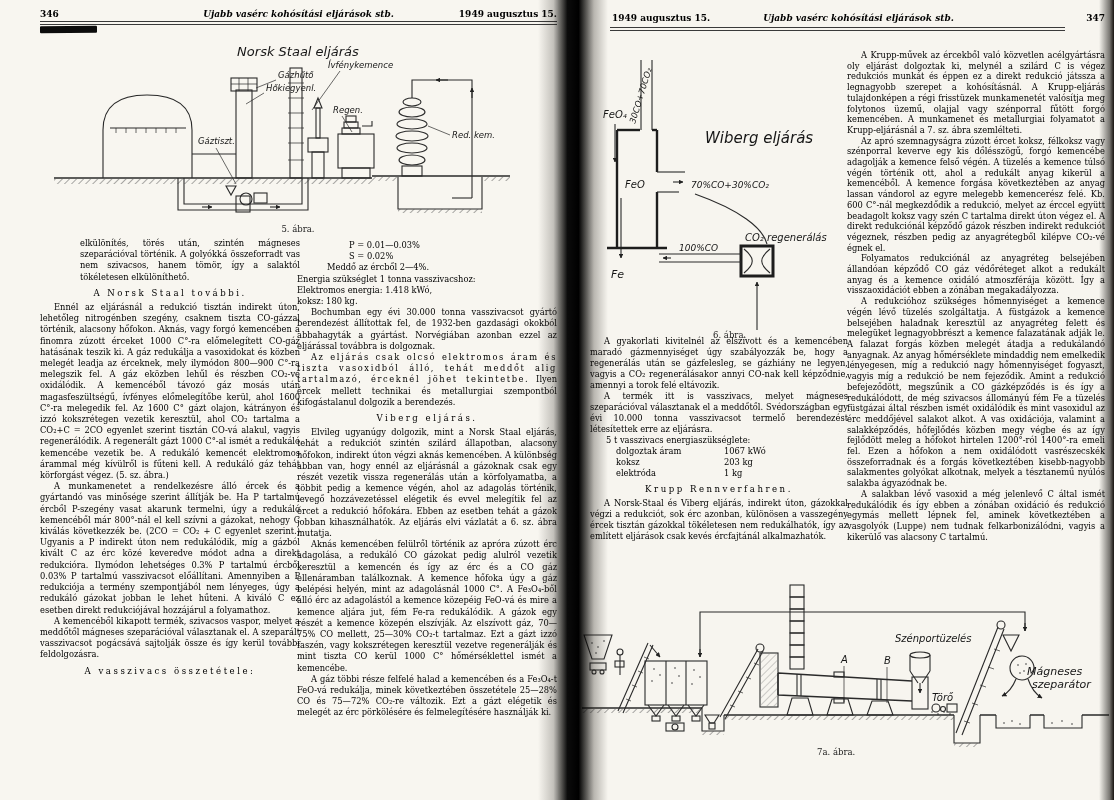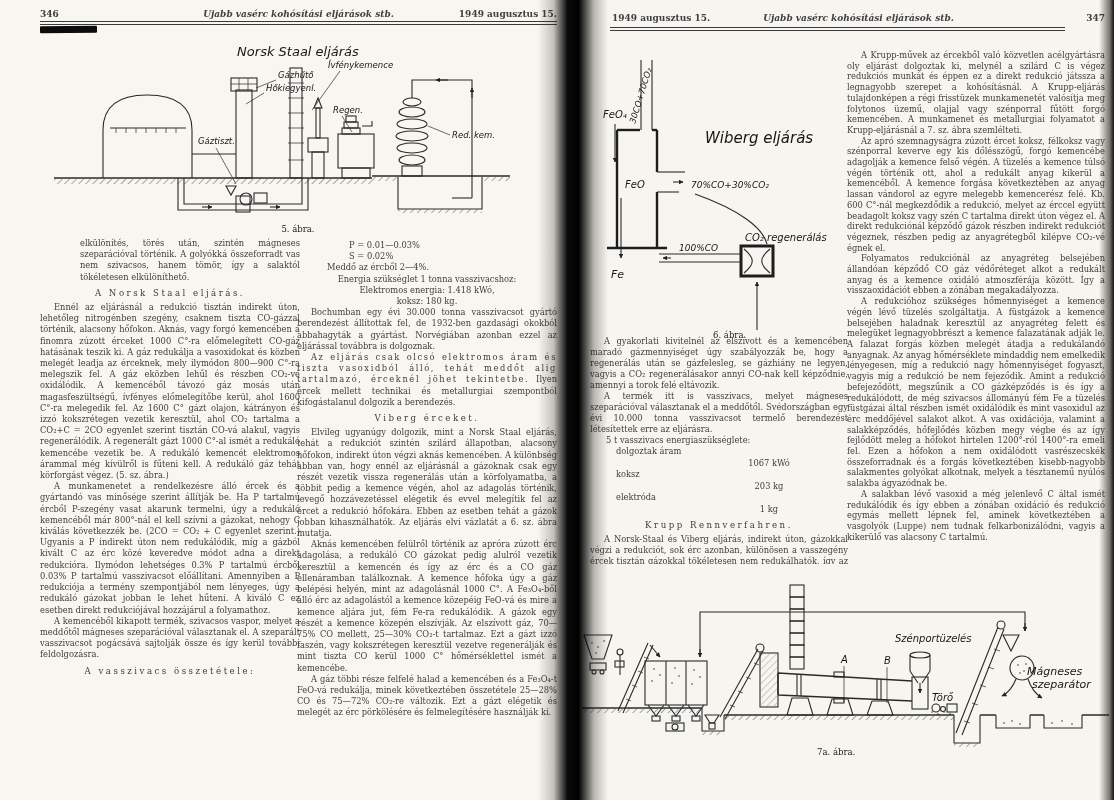--- a/index.html
+++ b/index.html
@@ -1,17 +1,17 @@
 <!DOCTYPE html>
 <html lang="hu"><head>
 <meta charset="utf-8">
 <style>
   html,body{margin:0;padding:0;background:#d8d5cc;}
   #canvas{position:relative;width:1114px;height:800px;overflow:hidden;
-          background:#f4f2ea;font-family:"DejaVu Serif","Liberation Serif",serif;color:#404040;}
+          background:#f4f2ea;font-family:"DejaVu Serif","Liberation Serif",serif;color:#000000;}
   .paper{position:absolute;top:0;height:800px;}
   #paper-left{left:0;width:558px;background:#f8f6f0;}
   #paper-right{left:588px;width:526px;background:#f7f5ef;}
 
   
   .page-header{position:absolute;display:grid;grid-template-columns:1fr auto 1fr;
                font-size:9px;font-weight:bold;align-items:baseline;}
   .page-header .hl{justify-self:start;}
   .page-header .hc{justify-self:center;font-style:italic;}
   .page-header .hr{justify-self:end;}
@@ -20,25 +20,25 @@
   
   .col{position:absolute;width:260px;text-align:justify;font-size:8.3px;line-height:11.2px;
        overflow:hidden;hyphens:auto;}
   .col p{margin:0;text-indent:14px;}
   .col p.noindent{text-indent:0;margin-left:40px;}
   .col h3{margin:5px 0 3px;text-align:center;font-weight:normal;font-size:8.6px;
           letter-spacing:2.5px;text-indent:0;}
   .sperr{letter-spacing:1.6px;}
   .comp-line{text-align:left;padding-left:30px;}
   .comp2 .comp-line{padding-left:52px;}
-  .plain-line{text-align:center;}
+  .plain-line{text-align:left;}
   .et-head{text-align:left;padding-left:16px;}
   .et-row{display:flex;}
   .et-item{padding-left:26px;flex:1;text-align:left;}
-  .et-val{width:90px;text-align:center;padding-right:34px;margin-top:12px;}
+  .et-val{width:90px;text-align:left;padding-right:34px;}
 
   
   .fig{position:absolute;}
   .ln{stroke:#2a2a2a;fill:none;stroke-width:1.1;}
   .ln14{stroke:#2a2a2a;fill:none;stroke-width:1.5;}
   .ln2{stroke:#1d1d1d;fill:none;stroke-width:2.4;}
   .ln3{stroke:#1d1d1d;fill:none;stroke-width:3;}
   .lnthin{stroke:#2a2a2a;fill:none;stroke-width:0.7;}
   .hw{font-family:"DejaVu Sans","Liberation Sans",sans-serif;font-style:italic;fill:#161616;}
   .t8{font-size:8.5px}.t9{font-size:9px}.t10{font-size:10px}.t11{font-size:11px}
@@ -147,37 +147,37 @@
     <path class="ln" d="M138,140 v32 h130 v-32"></path>
     <path class="ln" d="M144,140 v26 h118 v-26"></path>
     <rect class="ln" x="196" y="158" width="14" height="16"></rect>
     <path class="ln" d="M162,169 h10" marker-end="url(#arr)"></path>
     <path class="ln" d="M230,169 h10" marker-end="url(#arr)"></path>
     <text class="cap" x="258" y="194" text-anchor="middle">5. ábra.</text>
   </svg>
 
   <div class="col" style="left:40px;top:238px;height:550px">
     <p class="noindent">elkülönítés, törés után, szintén mágneses szeparációval történik. A golyókká összeforradt vas nem szivacsos, hanem tömör, így a salaktól tökéletesen elkülöníthető.</p>
-    <h3>A Norsk Staal eljárás.</h3>
+    <h3>A Norsk Staal további.</h3>
     <p>Ennél az eljárásnál a redukció tisztán indirekt úton, lehetőleg nitrogénben szegény, csaknem tiszta CO-gázzal történik, alacsony hőfokon. Aknás, vagy forgó kemencében a finomra zúzott érceket 1000 C°-ra előmelegített CO-gáz hatásának teszik ki. A gáz redukálja a vasoxidokat és közben melegét leadja az érceknek, mely ilymódon 800—900 C°-ra melegszik fel. A gáz eközben lehűl és részben CO₂-vé oxidálódik. A kemencéből távozó gáz mosás után magasfeszültségű, ívfényes előmelegítőbe kerül, ahol 1600 C°-ra melegedik fel. Az 1600 C° gázt olajon, kátrányon és izzó kokszrétegen vezetik keresztül, ahol CO₂ tartalma a CO₂+C = 2CO egyenlet szerint tisztán CO-vá alakul, vagyis regenerálódik. A regenerált gázt 1000 C°-al ismét a redukáló kemencébe vezetik be. A redukáló kemencét elektromos árammal még kívülről is fűteni kell. A redukáló gáz tehát körforgást végez. (5. sz. ábra.)</p>
     <p>A munkamenetet a rendelkezésre álló ércek és a gyártandó vas minősége szerint állítják be. Ha P tartalmú ércből P-szegény vasat akarunk termelni, úgy a redukáló kemencéből már 800°-nál el kell szívni a gázokat, nehogy C kiválás következzék be. (2CO = CO₂ + C egyenlet szerint.) Ugyanis a P indirekt úton nem redukálódik, míg a gázból kivált C az érc közé keveredve módot adna a direkt redukcióra. Ilymódon lehetséges 0.3% P tartalmú ércből 0.03% P tartalmú vasszivacsot előállítani. Amennyiben a P redukciója a termény szempontjából nem lényeges, úgy a redukáló gázokat jobban le lehet hűteni. A kiváló C ez esetben direkt redukciójával hozzájárul a folyamathoz.</p>
     <p>A kemencéből kikapott termék, szivacsos vaspor, melyet a meddőtől mágneses szeparációval választanak el. A szeparált vasszivacsot pogácsává sajtolják össze és így kerül további feldolgozásra.</p>
     <h3>A vasszivacs összetétele:</h3>
   </div>
 
   <div class="col comp2" style="left:297px;top:240px;height:550px">
     <div class="comp-line">P = 0.01—0.03%</div>
     <div class="comp-line">S = 0.02%</div>
     <div class="comp-line" style="padding-left:30px">Meddő az ércből 2—4%.</div>
     <div class="plain-line">Energia szükséglet 1 tonna vasszivacshoz:</div>
     <div class="plain-line">Elektromos energia: 1.418 kWó,</div>
     <div class="plain-line">koksz: 180 kg.</div>
     <p>Bochumban egy évi 30.000 tonna vasszivacsot gyártó berendezést állítottak fel, de 1932-ben gazdasági okokból abbahagyták a gyártást. Norvégiában azonban ezzel az eljárással továbbra is dolgoznak.</p>
     <p><span class="sperr">Az eljárás csak olcsó elektromos áram és tiszta vasoxidból álló, tehát meddőt alig tartalmazó, érceknél jöhet tekintetbe.</span><span> Ilyen ércek mellett technikai és metallurgiai szempontból kifogástalanul dolgozik a berendezés.</span></p>
-    <h3>Viberg érceket.</h3>
+    <h3>Viberg eljárás.</h3>
     <p>Elvileg ugyanúgy dolgozik, mint a Norsk Staal eljárás, tehát a redukciót szintén szilárd állapotban, alacsony hőfokon, indirekt úton végzi aknás kemencében. A különbség abban van, hogy ennél az eljárásnál a gázoknak csak egy részét vezetik vissza regenerálás után a körfolyamatba, a többit pedig a kemence végén, ahol az adagolás történik, levegő hozzávezetéssel elégetik és evvel melegítik fel az ércet a redukció hőfokára. Ebben az esetben tehát a gázok jobban kihasználhatók. Az eljárás elvi vázlatát a 6. sz. ábra mutatja.</p>
     <p>Aknás kemencében felülről történik az apróra zúzott érc adagolása, a redukáló CO gázokat pedig alulról vezetik keresztül a kemencén és így az érc és a CO gáz ellenáramban találkoznak. A kemence hőfoka úgy a gáz belépési helyén, mint az adagolásnál 1000 C°. A Fe₃O₄-ből álló érc az adagolástól a kemence közepéig FeO-vá és mire a kemence aljára jut, fém Fe-ra redukálódik. A gázok egy részét a kemence közepén elszívják. Az elszívott gáz, 70—75% CO mellett, 25—30% CO₂-t tartalmaz. Ezt a gázt izzó faszén, vagy kokszrétegen keresztül vezetve regenerálják és mint tiszta CO kerül 1000 C° hőmérséklettel ismét a kemencébe.</p>
     <p>A gáz többi része felfelé halad a kemencében és a Fe₃O₄-t FeO-vá redukálja, minek következtében összetétele 25—28% CO és 75—72% CO₂-re változik. Ezt a gázt elégetik és melegét az érc pörkölésére és felmelegítésére használják ki.</p>
   </div>
 
   <div class="page-header" style="left:612px;top:13px;width:493px">
     <span class="hl">1949 augusztus 15.</span>
     <span class="hc">Ujabb vasérc kohósítási eljárások stb.</span>
     <span class="hr">347</span>
   </div>

